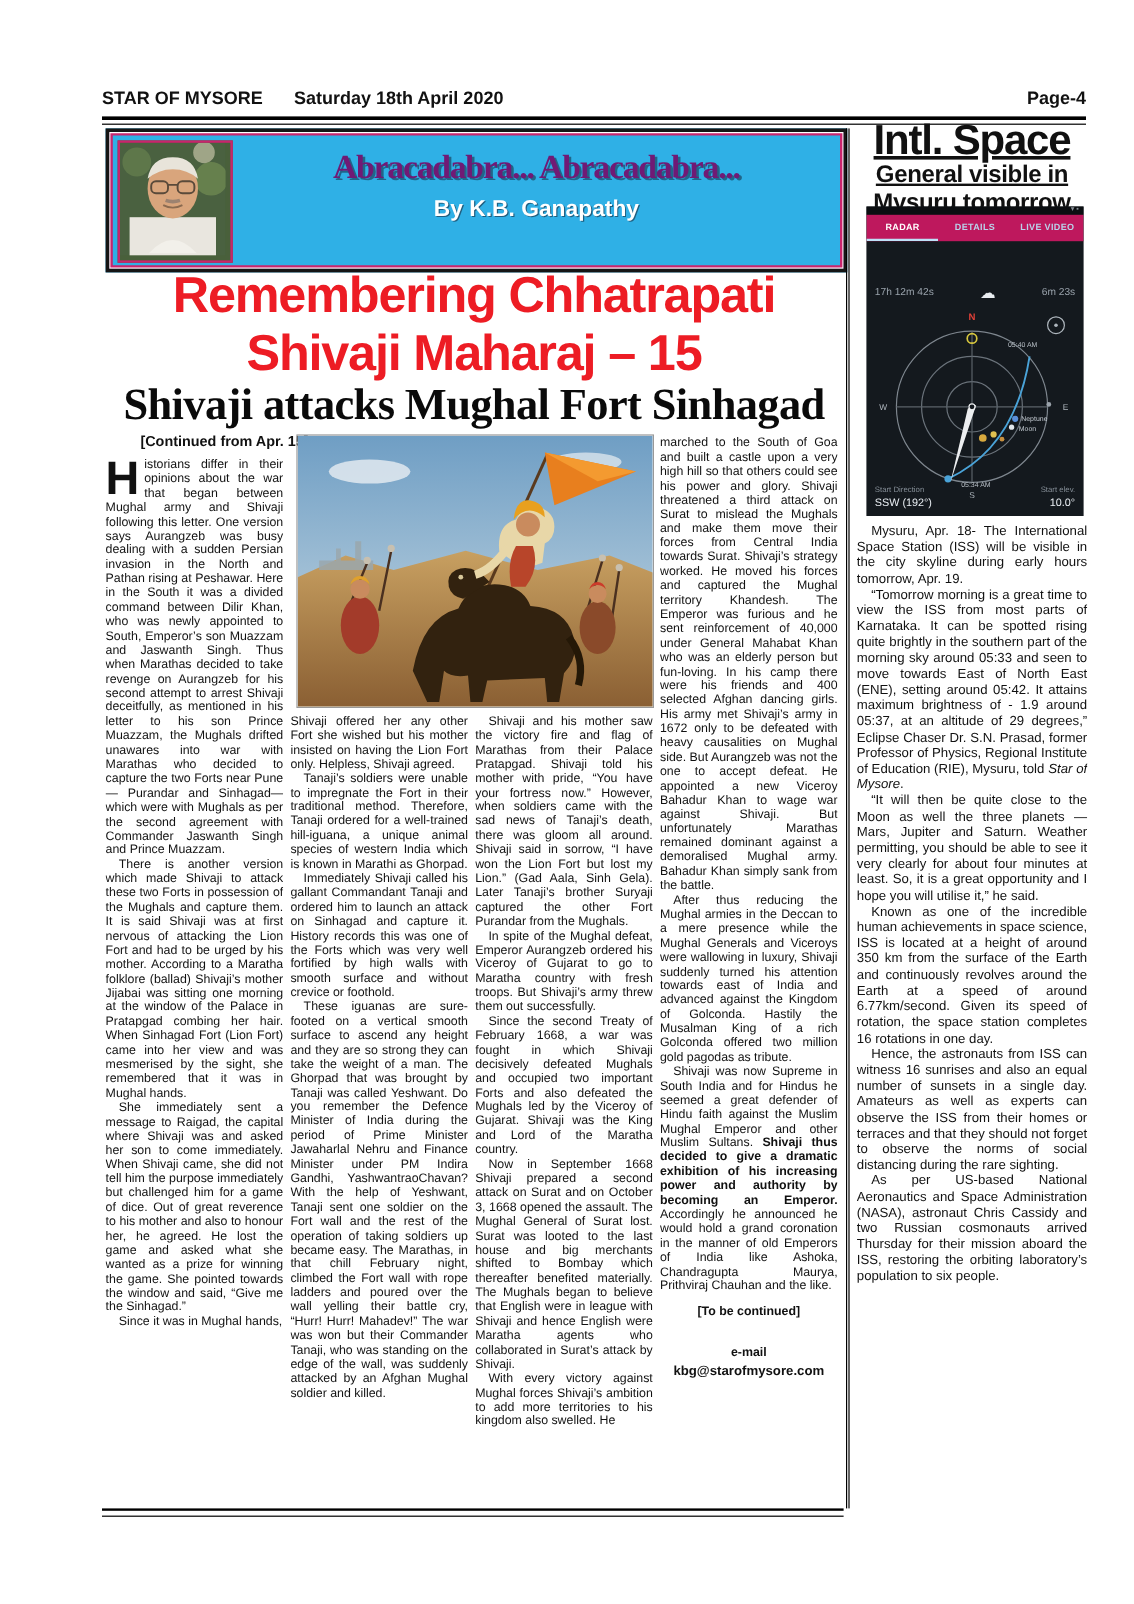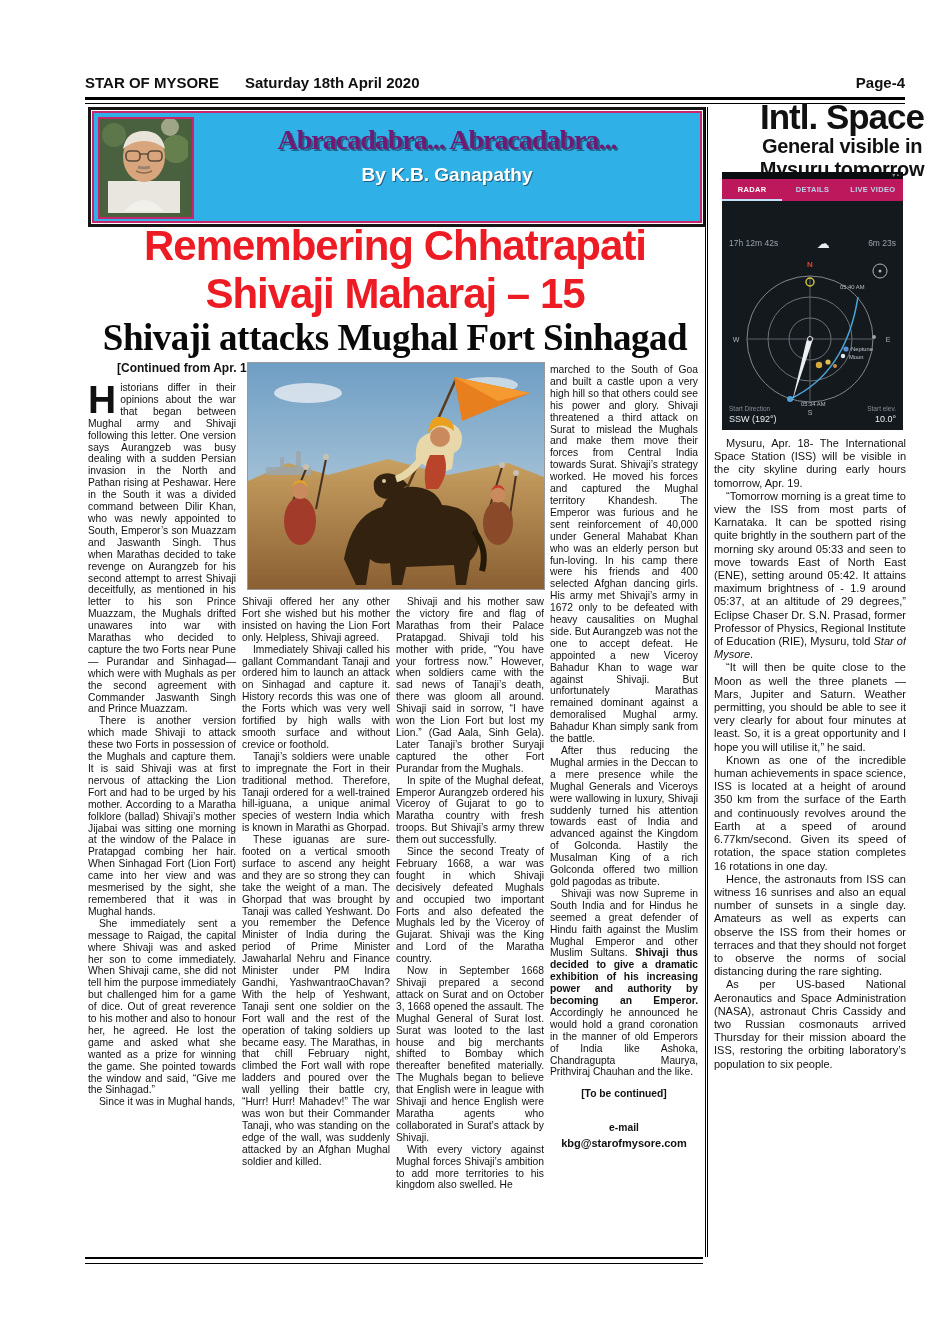--- a/index.html
+++ b/index.html
@@ -38,21 +38,21 @@
   .cont .plist p:first-child{text-indent:0;}
   .lead-p{text-indent:0;}
   .dropcap{float:left;font-size:39px;line-height:31px;font-weight:bold;padding:2px 4px 0 0;}
   .endnote{font-weight:bold;text-align:center;margin-top:10px;text-indent:0;}
   .email-label{font-weight:bold;text-align:center;margin-top:22px;text-indent:0;}
   .email{font-weight:bold;text-align:center;margin-top:4px;text-indent:0;font-size:11px;}
   
   .vrule{position:absolute;left:705px;top:107px;height:1150px;width:3px;border-left:1px solid #000;border-right:1px solid #000;box-sizing:border-box;}
   .brule{position:absolute;left:85px;top:1257px;width:618px;height:4px;border-top:2px solid #000;border-bottom:1px solid #000;}
   
-  .sidebar{position:absolute;left:746px;top:98px;width:192px;}
+  .sidebar{position:absolute;left:714px;top:98px;width:192px;text-decoration:underline;}
   .sb-title1{font-size:35px;line-height:37px;font-weight:800;text-align:center;letter-spacing:-1px;}
   .sb-title2{font-size:20px;line-height:23px;font-weight:bold;text-align:center;letter-spacing:-0.3px;}
   .sb-text{position:absolute;left:714px;top:437px;width:192px;height:820px;font-size:11px;line-height:13.2px;text-align:justify;overflow:hidden;}
   .sb-text .p{text-indent:12px;}
   
   .app{position:absolute;left:722px;top:172px;width:181px;height:258px;background:#14191e;overflow:hidden;font-family:"Liberation Sans",sans-serif;}
   .app-status{height:7px;background:#0b0e11;color:#8a929a;font-size:6px;line-height:7px;text-align:right;padding-right:4px;}
   .app-tabs{height:22px;background:#be185d;display:flex;}
   .app-tab{flex:1;color:#b9d2ea;font-size:7.5px;font-weight:bold;text-align:center;line-height:22px;letter-spacing:.3px;}
   .app-tab.active{color:#fff;box-shadow:inset 0 -2px 0 #bfe0f8;}
@@ -157,22 +157,22 @@
     <div class="plist">
         <p class="p">There is another version which made Shivaji to attack these two Forts in possession of the Mughals and capture them. It is said Shivaji was at first nervous of attacking the Lion Fort and had to be urged by his mother. According to a Maratha folklore (ballad) Shivaji’s mother Jijabai was sitting one morning at the window of the Palace in Pratapgad combing her hair. When Sinhagad Fort (Lion Fort) came into her view and was mesmerised by the sight, she remembered that it was in Mughal hands.</p>
         <p class="p">She immediately sent a message to Raigad, the capital where Shivaji was and asked her son to come immediately. When Shivaji came, she did not tell him the purpose immediately but challenged him for a game of dice. Out of great reverence to his mother and also to honour her, he agreed. He lost the game and asked what she wanted as a prize for winning the game. She pointed towards the window and said, “Give me the Sinhagad.”</p>
         <p class="p">Since it was in Mughal hands,</p>
       </div>
   </div>
 
   <div class="col col2 cont">
     <div class="plist">
         <p class="p">Shivaji offered her any other Fort she wished but his mother insisted on having the Lion Fort only. Helpless, Shivaji agreed.</p>
+        <p class="p">Tanaji’s soldiers were unable to impregnate the Fort in their traditional method. Therefore, Tanaji ordered for a well-trained hill-iguana, a unique animal species of western India which is known in Marathi as Ghorpad.</p>
         <p class="p">Immediately Shivaji called his gallant Commandant Tanaji and ordered him to launch an attack on Sinhagad and capture it. History records this was one of the Forts which was very well fortified by high walls with smooth surface and without crevice or foothold.</p>
-        <p class="p">Tanaji’s soldiers were unable to impregnate the Fort in their traditional method. Therefore, Tanaji ordered for a well-trained hill-iguana, a unique animal species of western India which is known in Marathi as Ghorpad.</p>
         <p class="p">These iguanas are sure-footed on a vertical smooth surface to ascend any height and they are so strong they can take the weight of a man. The Ghorpad that was brought by Tanaji was called Yeshwant. Do you remember the Defence Minister of India during the period of Prime Minister Jawaharlal Nehru and Finance Minister under PM Indira Gandhi, YashwantraoChavan? With the help of Yeshwant, Tanaji sent one soldier on the Fort wall and the rest of the operation of taking soldiers up became easy. The Marathas, in that chill February night, climbed the Fort wall with rope ladders and poured over the wall yelling their battle cry, “Hurr! Hurr! Mahadev!” The war was won but their Commander Tanaji, who was standing on the edge of the wall, was suddenly attacked by an Afghan Mughal soldier and killed.</p>
       </div>
   </div>
 
   <div class="col col3">
     <div class="plist">
         <p class="p">Shivaji and his mother saw the victory fire and flag of Marathas from their Palace Pratapgad. Shivaji told his mother with pride, “You have your fortress now.” However, when soldiers came with the sad news of Tanaji’s death, there was gloom all around. Shivaji said in sorrow, “I have won the Lion Fort but lost my Lion.” (Gad Aala, Sinh Gela). Later Tanaji’s brother Suryaji captured the other Fort Purandar from the Mughals.</p>
         <p class="p">In spite of the Mughal defeat, Emperor Aurangzeb ordered his Viceroy of Gujarat to go to Maratha country with fresh troops. But Shivaji’s army threw them out successfully.</p>
         <p class="p">Since the second Treaty of February 1668, a war was fought in which Shivaji decisively defeated Mughals and occupied two important Forts and also defeated the Mughals led by the Viceroy of Gujarat. Shivaji was the King and Lord of the Maratha country.</p>
         <p class="p">Now in September 1668 Shivaji prepared a second attack on Surat and on October 3, 1668 opened the assault. The Mughal General of Surat lost. Surat was looted to the last house and big merchants shifted to Bombay which thereafter benefited materially. The Mughals began to believe that English were in league with Shivaji and hence English were Maratha agents who collaborated in Surat’s attack by Shivaji.</p>

